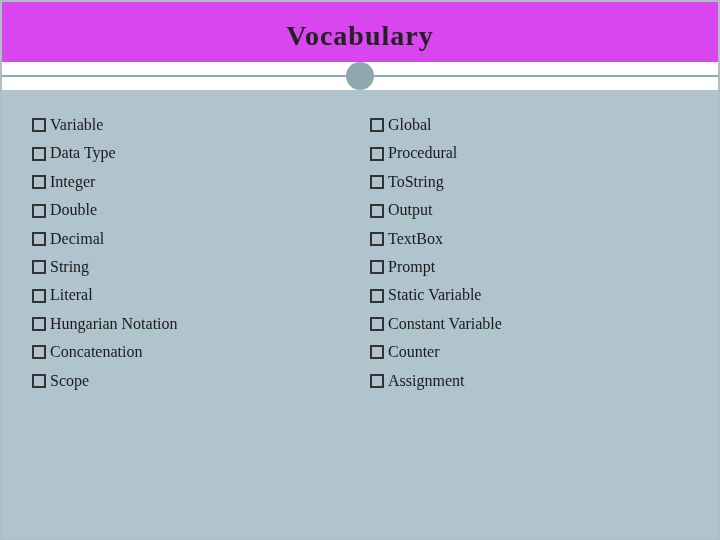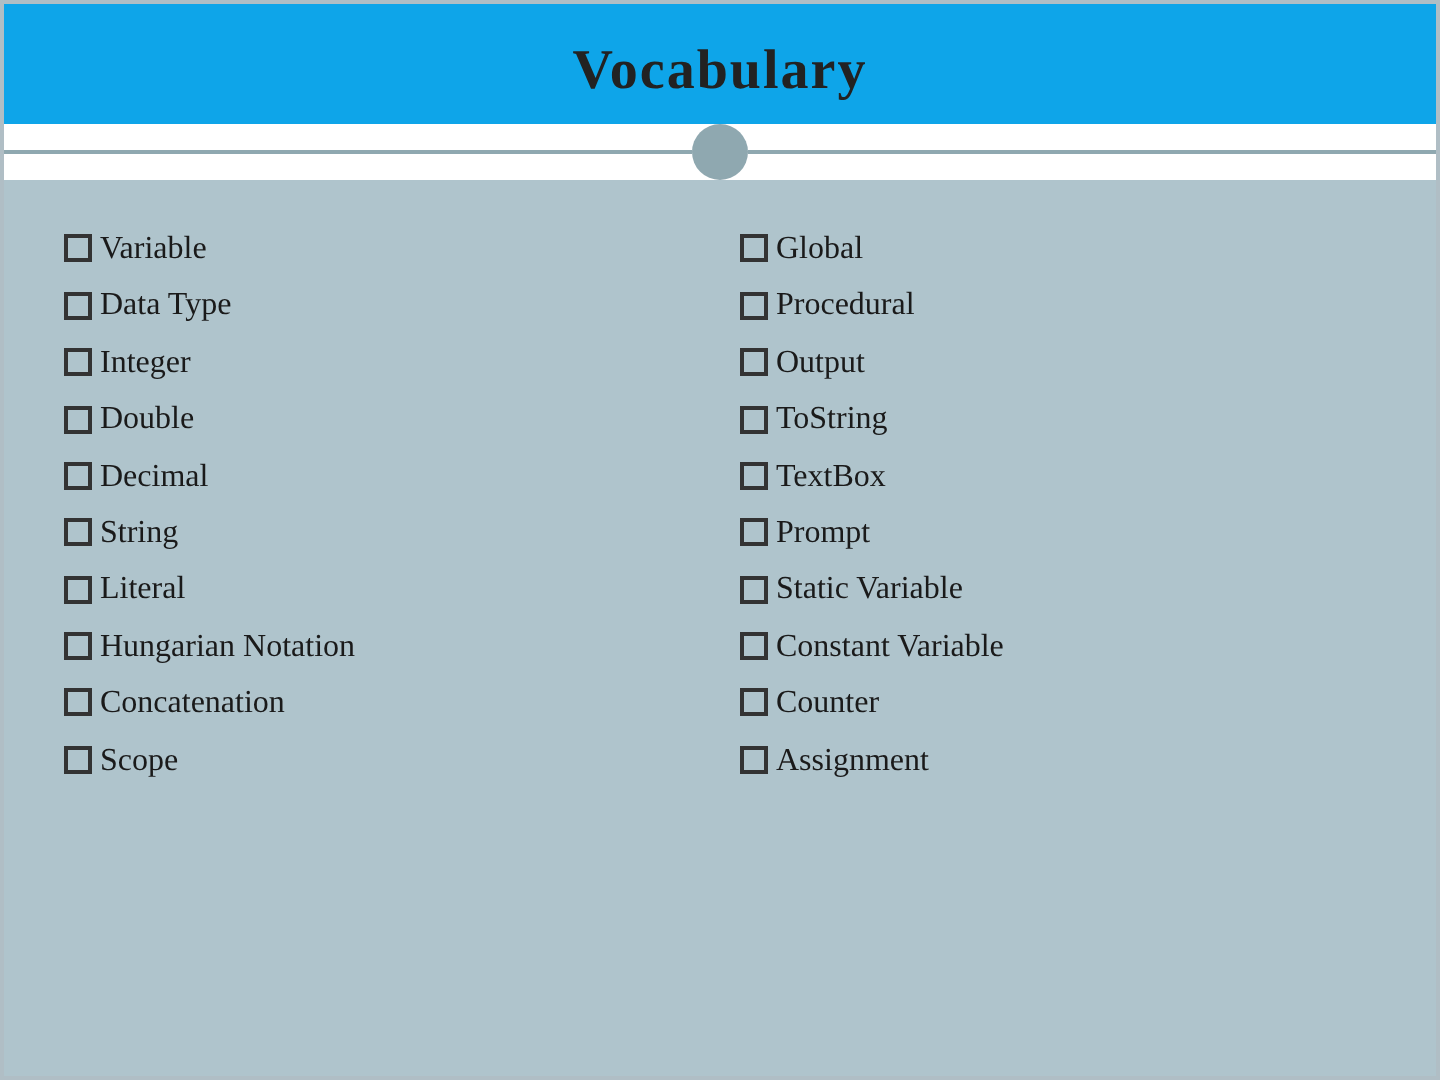--- a/index.html
+++ b/index.html
@@ -15,21 +15,21 @@
     .slide {
       width: 720px;
       height: 540px;
       background: #fff;
       border: 2px solid #b0bec5;
       display: flex;
       flex-direction: column;
     }
 
     .header {
-      background: #0ea5e9;
+      background: #d946ef;
       padding: 18px 0 10px 0;
       text-align: center;
       flex-shrink: 0;
     }
 
     .title {
       font-size: 28px;
       font-weight: bold;
       color: #222;
       letter-spacing: 1px;
@@ -115,22 +115,22 @@
         <div class="vocab-item"><span class="checkbox-mark"></span>Decimal</div>
         <div class="vocab-item"><span class="checkbox-mark"></span>String</div>
         <div class="vocab-item"><span class="checkbox-mark"></span>Literal</div>
         <div class="vocab-item"><span class="checkbox-mark"></span>Hungarian Notation</div>
         <div class="vocab-item"><span class="checkbox-mark"></span>Concatenation</div>
         <div class="vocab-item"><span class="checkbox-mark"></span>Scope</div>
       </div>
     <div class="col" id="right-col">
         <div class="vocab-item"><span class="checkbox-mark"></span>Global</div>
         <div class="vocab-item"><span class="checkbox-mark"></span>Procedural</div>
+        <div class="vocab-item"><span class="checkbox-mark"></span>ToString</div>
         <div class="vocab-item"><span class="checkbox-mark"></span>Output</div>
-        <div class="vocab-item"><span class="checkbox-mark"></span>ToString</div>
         <div class="vocab-item"><span class="checkbox-mark"></span>TextBox</div>
         <div class="vocab-item"><span class="checkbox-mark"></span>Prompt</div>
         <div class="vocab-item"><span class="checkbox-mark"></span>Static Variable</div>
         <div class="vocab-item"><span class="checkbox-mark"></span>Constant Variable</div>
         <div class="vocab-item"><span class="checkbox-mark"></span>Counter</div>
         <div class="vocab-item"><span class="checkbox-mark"></span>Assignment</div>
       </div>
   </div>
 </div>
 

